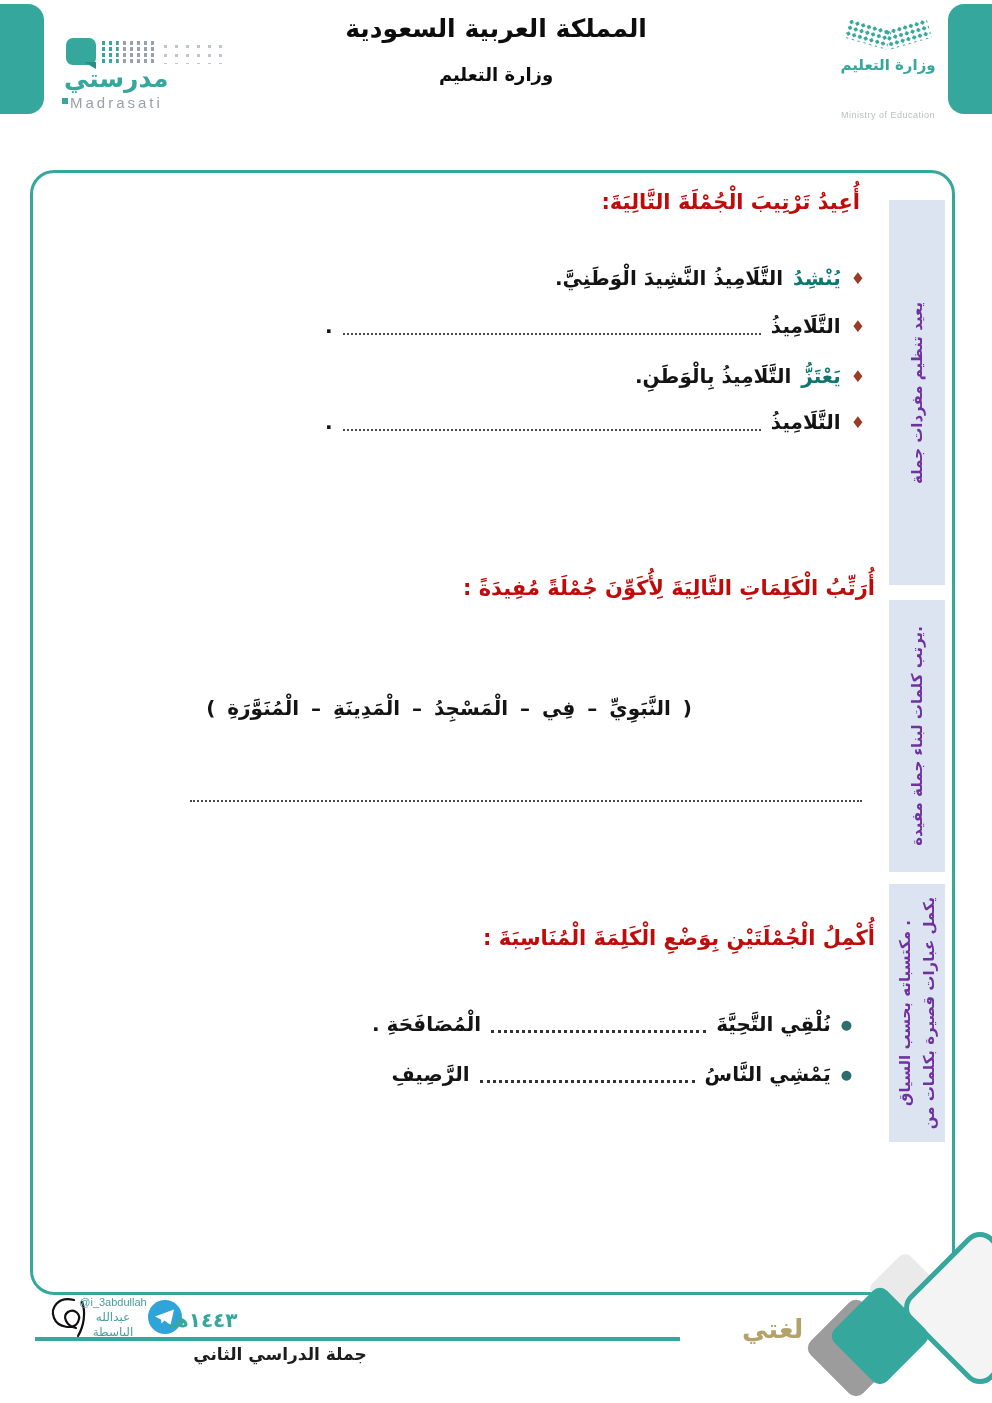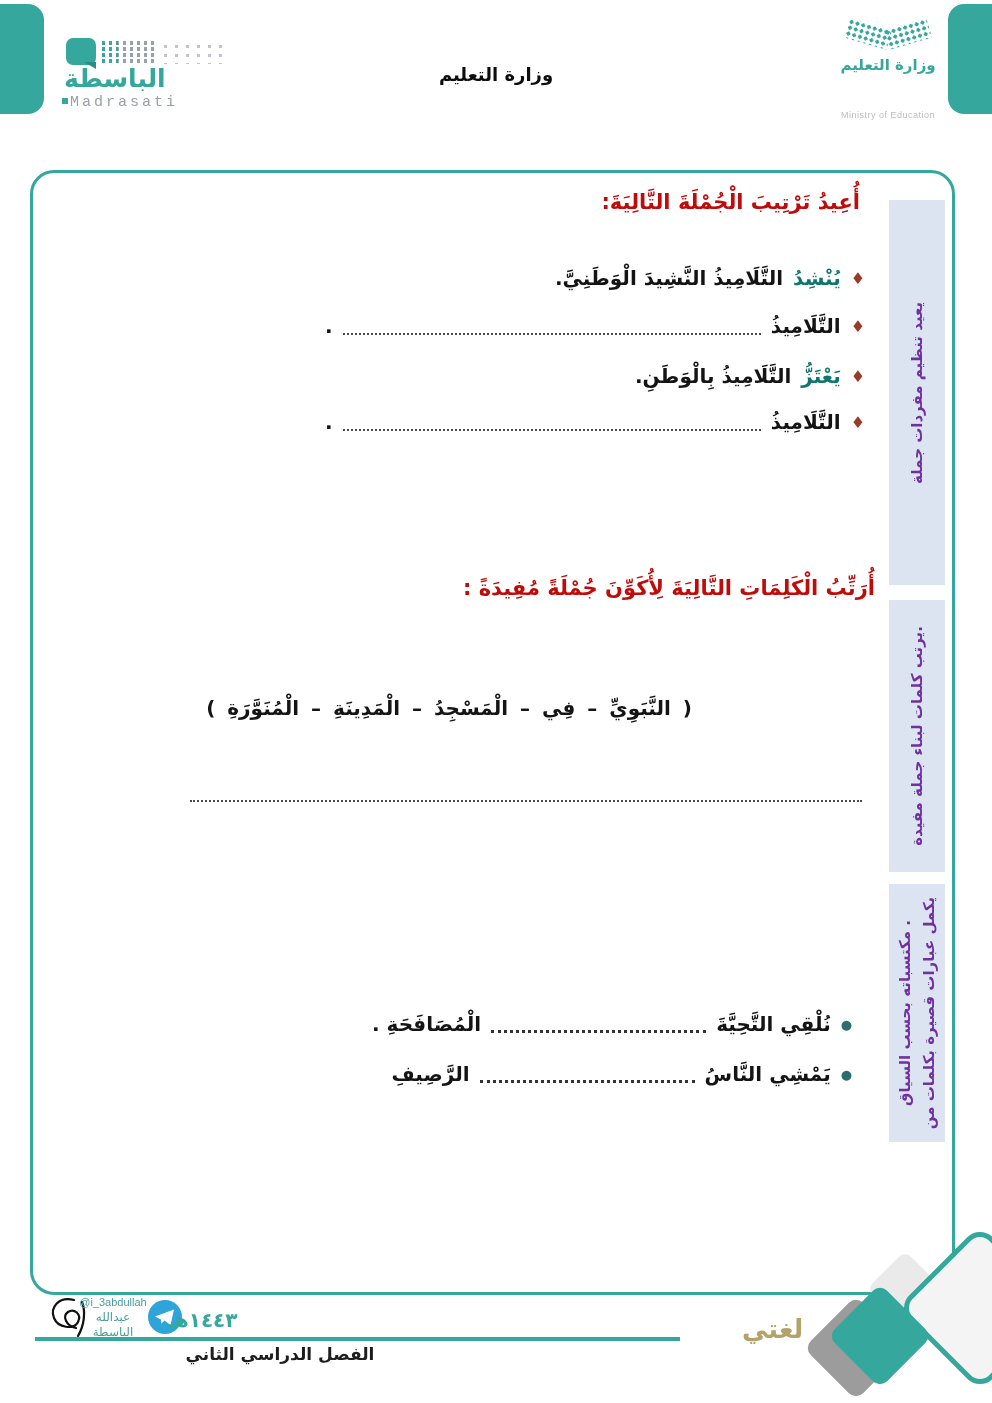--- a/index.html
+++ b/index.html
@@ -82,31 +82,32 @@
   .dia.teal{left:843px;top:1299px;width:74px;height:74px;background:#35a79c;border-radius:10px;}
 </style>
 </head>
 <body>
 
 <div class="page">
 
   <div class="pill left"></div>
   <div class="pill right"></div>
 
+  <div class="k-title ar">المملكة العربية السعودية</div>
   <div class="min-title ar">وزارة التعليم</div>
 
   <div class="mad">
     <div class="m-bubble"></div>
     <div class="m-tail"></div>
     <div class="m-grid"></div>
     <div class="m-grid-teal"></div>
     <div class="m-scatter"></div>
-    <div class="m-ar ar">الباسطة</div>
+    <div class="m-ar ar">مدرستي</div>
     <div class="m-sq"></div>
-    <div class="m-en" style="font-family:Liberation Mono, monospace;">Madrasati</div>
+    <div class="m-en" style="font-family:Liberation Sans, sans-serif;">Madrasati</div>
   </div>
 
   <div class="moe">
     <div class="moe-wings">
       <div class="wing wingL"></div>
       <div class="wing wingR"></div>
     </div>
     <div class="moe-ar ar">وزارة التعليم</div>
     <div class="moe-en" style="font-family:'Liberation Sans',sans-serif;margin-top:36px;">Ministry of Education</div>
   </div>
@@ -150,20 +151,21 @@
       <span>.</span>
     </div>
   </div>
 
   <div class="sec-title" style="right:117px;top:576px;">أُرَتِّبُ الْكَلِمَاتِ التَّالِيَةَ لِأُكَوِّنَ جُمْلَةً مُفِيدَةً :</div>
 
   <div class="wordbank" style="right:300px;top:696px;">( النَّبَوِيِّ – فِي – الْمَسْجِدُ – الْمَدِينَةِ – الْمُنَوَّرَةِ )</div>
 
   <div class="answer-line" style="left:190px;top:800px;width:672px;"></div>
 
+  <div class="sec-title" style="right:117px;top:926px;">أُكْمِلُ الْجُمْلَتَيْنِ بِوَضْعِ الْكَلِمَةَ الْمُنَاسِبَةَ :</div>
 
   <div class="abs" style="right:140px;top:1012px;">
     <div class="row" style="margin-bottom:26px;">
       <span class="cb">●</span>
       <span>نُلْقِي التَّحِيَّةَ</span>
       <span class="dots3"></span>
       <span>الْمُصَافَحَةِ .</span>
     </div>
     <div class="row">
       <span class="cb">●</span>
@@ -186,21 +188,21 @@
 
   <div class="tg-icon">
     <svg width="34" height="34" viewBox="0 0 34 34">
       <circle cx="17" cy="17" r="17" fill="#2ea4d9"></circle>
       <path d="M7 16.5 L26 9.5 L22.5 25 L16.5 20.5 L13.5 23.5 L13 19.5 Z" fill="#fff"></path>
     </svg>
   </div>
 
   <div class="f-year">١٤٤٣هـ</div>
   <div class="f-line"></div>
-  <div class="f-sem">الفصل الدراسي الثاني</div>
+  <div class="f-sem">جملة الدراسي الثاني</div>
   <div class="f-sub">لغتي</div>
 
   <div class="dia g1"></div>
   <div class="dia big"></div>
   <div class="dia g2"></div>
   <div class="dia teal"></div>
 
 </div>
 
 </body></html>

